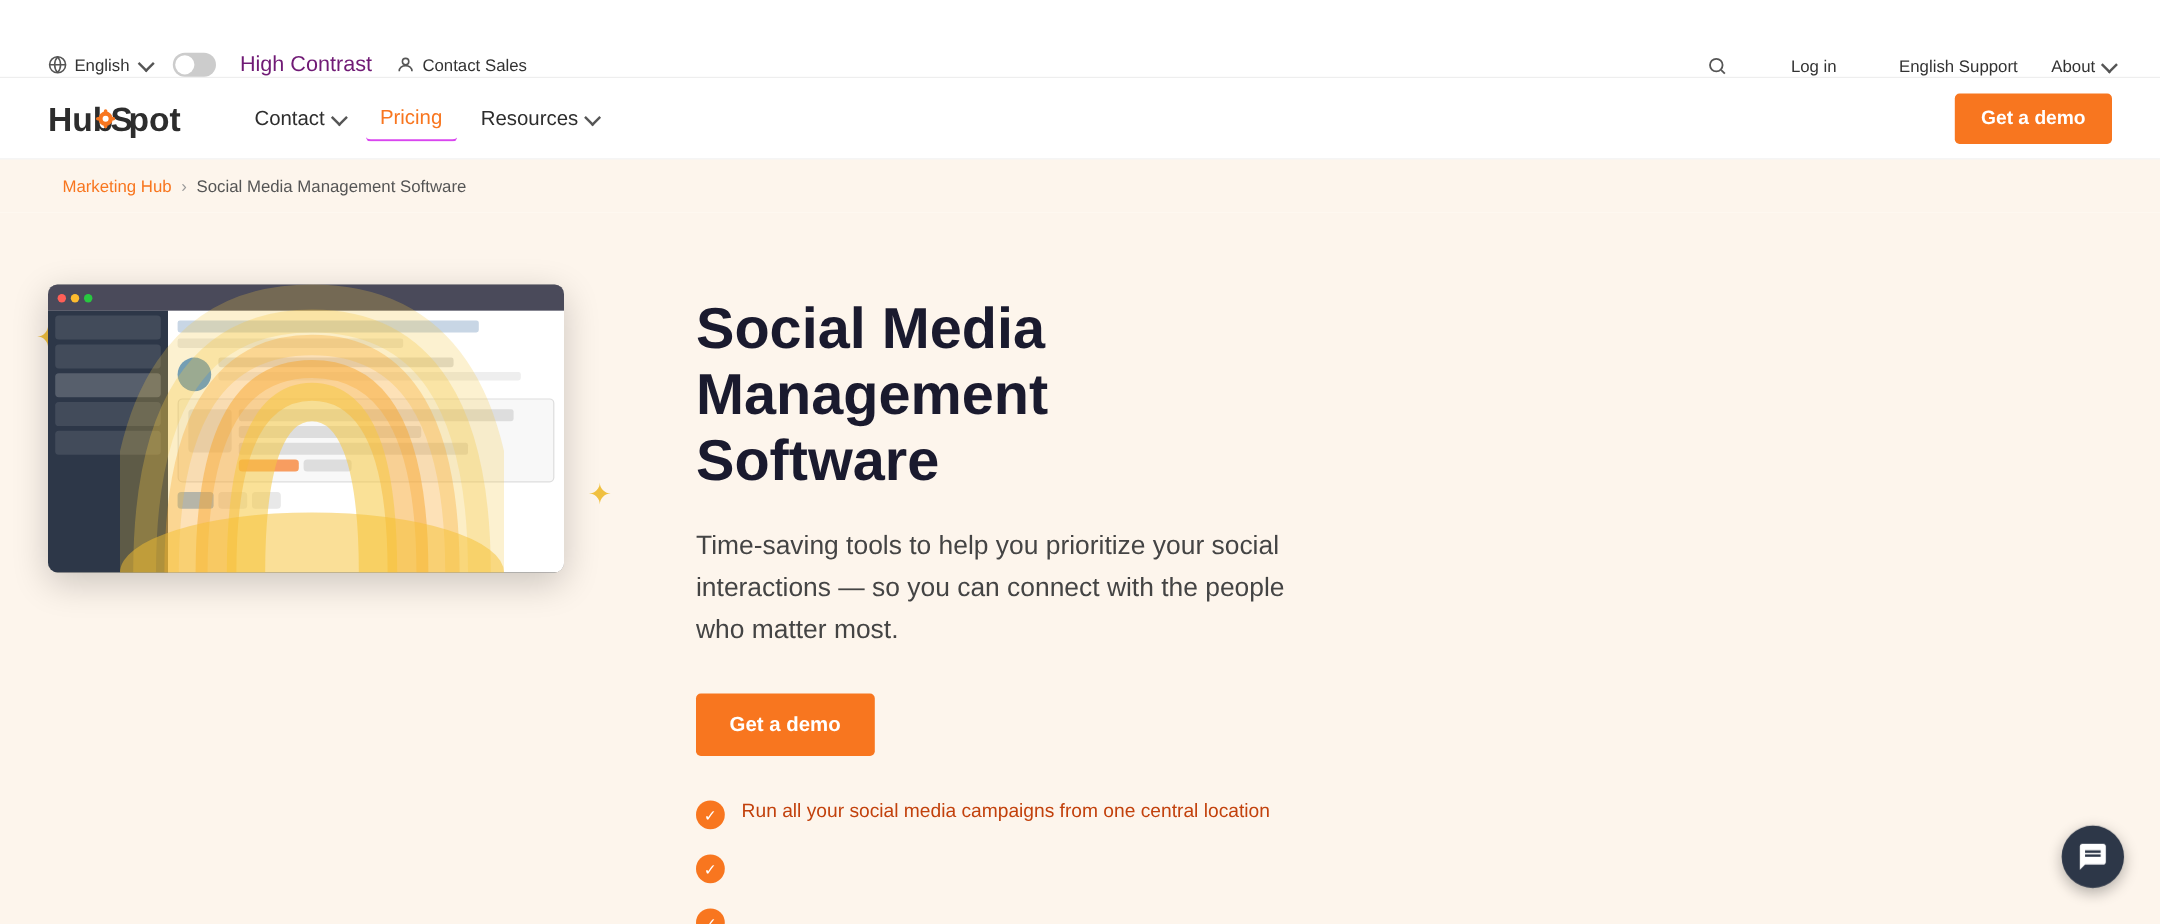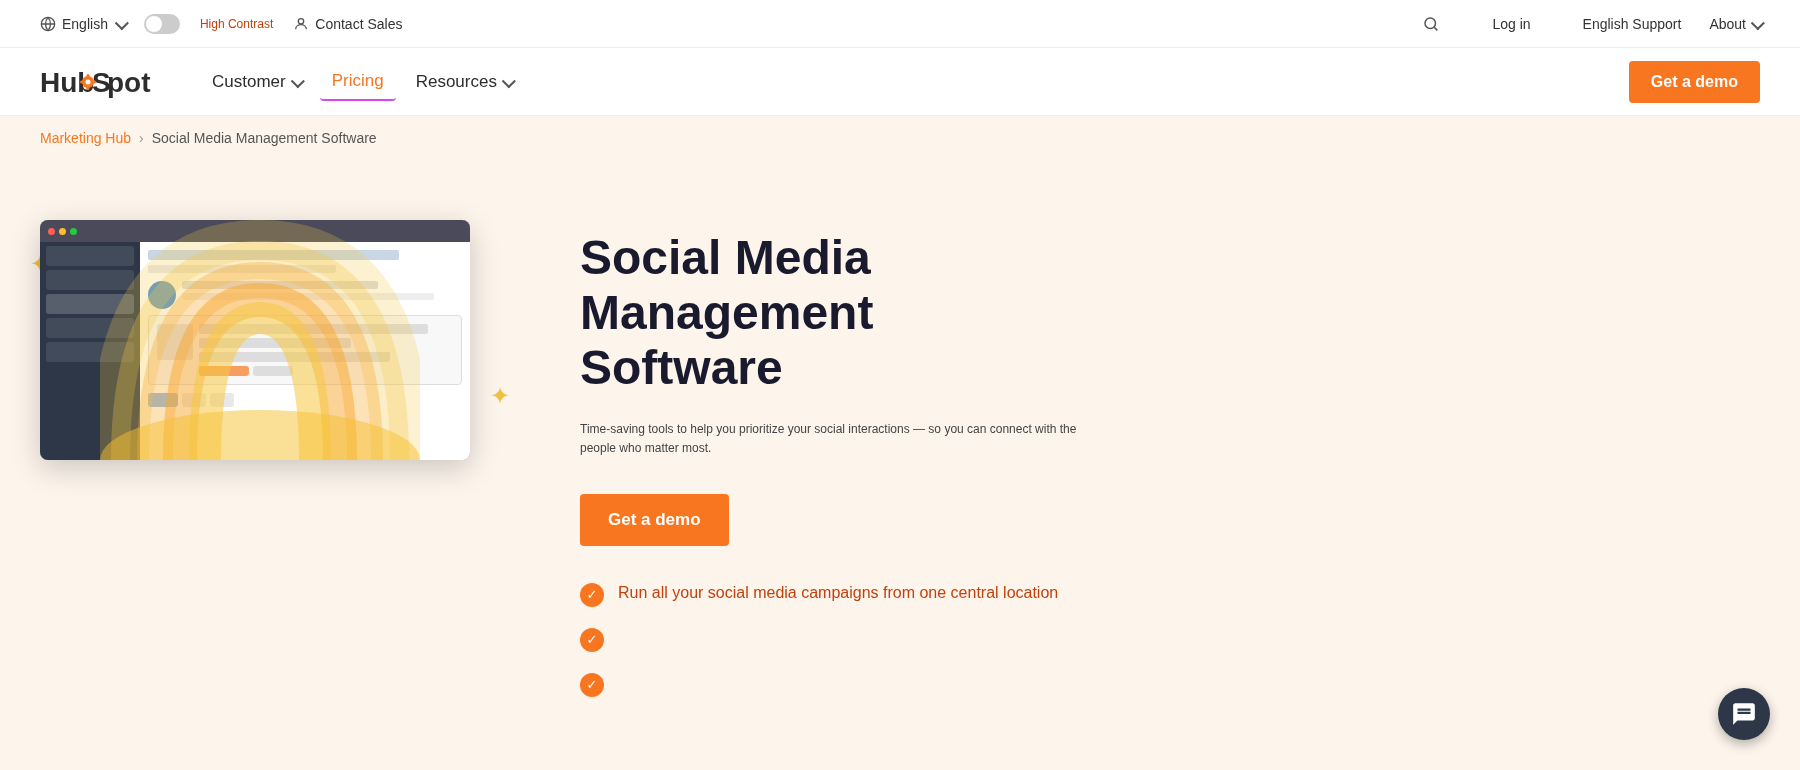--- a/index.html
+++ b/index.html
@@ -2,35 +2,35 @@
 <html><head>
   <meta charset="utf-8">
   <style>
     * { margin: 0; padding: 0; box-sizing: border-box; }
     body { font-family: -apple-system, BlinkMacSystemFont, 'Segoe UI', Helvetica, Arial, sans-serif; background: #fff; width: 1800px; }
 
     
     .top-bar {
       background: #fff;
       border-bottom: 1px solid #eee;
-      height: 48px;
-      display: flex;
-      align-items: center;
+      height: 65px;
+      display: flex;
+      align-items: flex-end;
       justify-content: space-between;
       padding: 0 40px;
     }
     .top-bar-left { display: flex; align-items: center; gap: 20px; }
     .top-bar-right { display: flex; align-items: center; gap: 28px; }
     .lang-selector { display: flex; align-items: center; gap: 6px; font-size: 14px; color: #333; cursor: pointer; }
     .lang-selector svg { width: 16px; height: 16px; }
     .chevron-down { display: inline-block; width: 10px; height: 6px; position: relative; }
     .chevron-down::after { content: ''; display: block; width: 8px; height: 8px; border-right: 2px solid #555; border-bottom: 2px solid #555; transform: rotate(45deg) translateY(-4px); }
     .toggle-switch { width: 36px; height: 20px; background: #ccc; border-radius: 10px; position: relative; cursor: pointer; transition: background 0.2s; }
     .toggle-switch .knob { width: 16px; height: 16px; background: #fff; border-radius: 50%; position: absolute; top: 2px; left: 2px; transition: left 0.2s; }
-    .high-contrast-label { font-size: 12px; color: #c2410c; }
+    .high-contrast-label { font-size: 18px; color: #701a75; }
     .contact-sales { display: flex; align-items: center; gap: 6px; font-size: 14px; color: #333; cursor: pointer; }
     .search-icon-btn { display: flex; align-items: center; cursor: pointer; }
     .top-bar-link { font-size: 14px; color: #333; cursor: pointer; text-decoration: none; margin-left: 24px; }
     .about-btn { display: flex; align-items: center; gap: 4px; font-size: 14px; color: #333; cursor: pointer; }
 
     
     .main-nav {
       background: #fff;
       height: 68px;
       display: flex;
@@ -42,21 +42,21 @@
     .nav-left { display: flex; align-items: center; gap: 40px; }
     .logo { display: flex; align-items: center; cursor: pointer; }
     .nav-links { display: flex; align-items: center; gap: 8px; }
     .nav-link { display: flex; align-items: center; gap: 4px; font-size: 17px; color: #2d2d2d; cursor: pointer; padding: 8px 12px; border-radius: 4px; text-decoration: none; font-weight: 500; }
     .nav-link.active { color: #f8761f; border-bottom: 2px solid #d946ef; align-items: flex-end; }
     .cta-btn { background: #f8761f; color: #fff; border: none; padding: 12px 22px; border-radius: 4px; font-size: 16px; font-weight: 600; cursor: pointer; white-space: nowrap; }
 
     
     .breadcrumb-bar {
       background: #fdf5ec;
-      padding: 14px 40px;
+      padding: 14px 52px;
       display: flex;
       align-items: center;
       gap: 8px;
     }
     .breadcrumb-link { color: #f8761f; font-size: 14px; cursor: pointer; text-decoration: none; }
     .breadcrumb-sep { color: #999; font-size: 14px; }
     .breadcrumb-current { color: #555; font-size: 14px; }
 
     
     .hero {
@@ -106,21 +106,21 @@
       width: 320px;
       height: 300px;
     }
 
     .hero-right {
       flex: 1;
       padding-top: 10px;
       max-width: 500px;
     }
     .hero-title { font-size: 48px; font-weight: 800; color: #1a1a2e; line-height: 1.15; margin-bottom: 24px; }
-    .hero-subtitle { font-size: 12px; color: #444; line-height: 1.6; margin-bottom: 36px; }
+    .hero-subtitle { font-size: 22px; color: #444; line-height: 1.6; margin-bottom: 36px; }
     .hero-cta { background: #f8761f; color: #fff; border: none; padding: 16px 28px; border-radius: 4px; font-size: 17px; font-weight: 600; cursor: pointer; margin-bottom: 36px; display: inline-block; }
     .feature-list { list-style: none; display: flex; flex-direction: column; gap: 20px; }
     .feature-item { display: flex; align-items: flex-start; gap: 14px; }
     .feature-check { width: 24px; height: 24px; background: #f8761f; border-radius: 50%; display: flex; align-items: center; justify-content: center; flex-shrink: 0; color: #fff; font-size: 13px; margin-top: 1px; }
     .feature-text { font-size: 16px; color: #c2410c; line-height: 1.4; }
 
     
     .chat-btn {
       position: fixed;
       bottom: 30px;
@@ -194,21 +194,21 @@
         <circle cx="48" cy="18" r="6" fill="#f8761f"></circle>
         <circle cx="48" cy="18" r="2.5" fill="#fff"></circle>
         <rect x="46.5" y="10" width="3" height="5" rx="1.5" fill="#f8761f"></rect>
         <rect x="46.5" y="21" width="3" height="5" rx="1.5" fill="#f8761f"></rect>
         <rect x="40" y="16.5" width="5" height="3" rx="1.5" fill="#f8761f"></rect>
         <rect x="51" y="16.5" width="5" height="3" rx="1.5" fill="#f8761f"></rect>
       </svg>
     </div>
     <nav class="nav-links">
       <a class="nav-link">
-        <span>Customer</span>
+        <span>Contact</span>
         <span class="chevron-down"></span>
       </a>
       <a class="nav-link active">
         <span>Pricing</span>
       </a>
       <a class="nav-link">
         <span>Resources</span>
         <span class="chevron-down"></span>
       </a>
     </nav>

